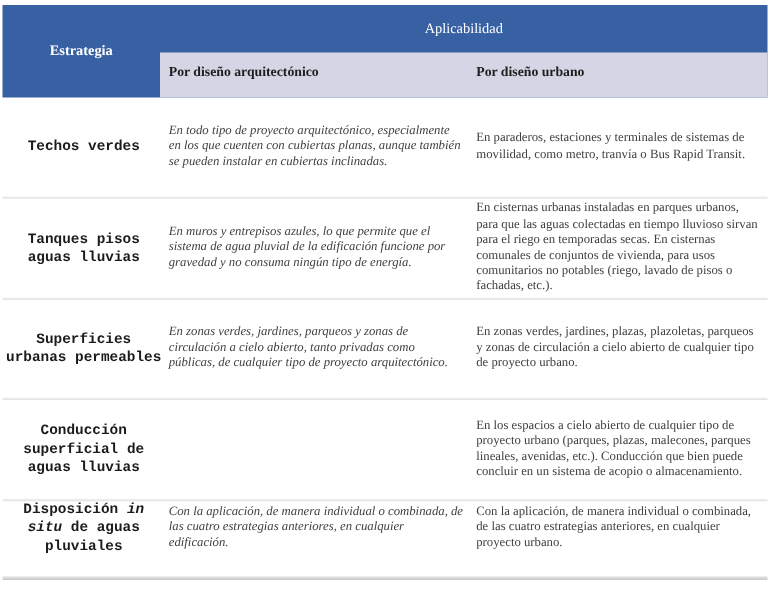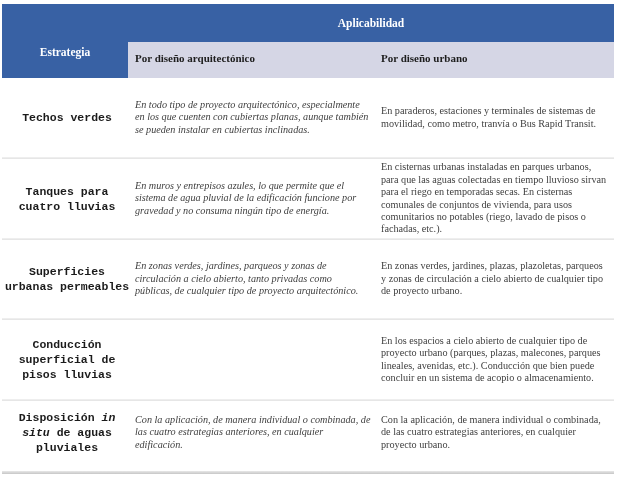--- a/index.html
+++ b/index.html
@@ -4,24 +4,24 @@
   <style>
     html, body { margin: 0; padding: 0; background: #ffffff; }
     body { width: 620px; height: 484px; position: relative; overflow: hidden;
            font-family: "Liberation Serif", serif; color: #3a3a3a; }
     .table { position: absolute; left: 2px; top: 4px; width: 612px; }
     .hdr { position: relative; height: 74px; }
     .hdr-blue { position: absolute; left: 0; top: 0; width: 612px; height: 74px; background: #3861a4; }
     .hdr-sub { position: absolute; left: 126px; top: 38px; width: 486px; height: 36px; background: #d5d6e5; }
     .hdr-estrategia { position: absolute; left: 0; top: 0; width: 126px; height: 74px;
       display: flex; align-items: center; justify-content: center;
-      color: #ffffff; font-size: 11.5px; font-weight: bold; margin-top: 11px; }
+      color: #ffffff; font-size: 11.5px; font-weight: bold; }
     .hdr-aplic { position: absolute; left: 126px; top: 0; width: 486px; height: 38px;
       display: flex; align-items: center; justify-content: center;
-      color: #ffffff; font-size: 11.5px; font-weight: bold; }
+      color: #ffffff; font-size: 11.5px; font-weight: normal; }
     .hdr-col { position: absolute; top: 38px; height: 32px; display: flex; align-items: center;
       color: #1d1d1d; font-size: 11px; font-weight: bold; }
     .hdr-col.c2 { left: 133px; }
     .hdr-col.c3 { left: 379px; }
     .row { position: absolute; left: 0; width: 612px; }
     .row .sep { position: absolute; left: 0; bottom: 0; width: 612px; height: 2px;
       background: linear-gradient(#f2f2f2, #e2e2e2); }
     .row.last .sep { height: 3px; background: linear-gradient(#e8e8e8, #c6c6c6); }
     .cell-strat { position: absolute; left: 0; width: 130px; top: 0; bottom: 2px;
       display: flex; align-items: center; justify-content: center; text-align: center;
@@ -52,21 +52,21 @@
     <div class="cell-txt c2">
         <span>En todo tipo de proyecto arquitectónico, especialmente en los que cuenten con cubiertas planas, aunque también se pueden instalar en cubiertas inclinadas.</span>
       </div>
     <div class="cell-txt c3">
         <span>En paraderos, estaciones y terminales de sistemas de movilidad, como metro, tranvía o Bus Rapid Transit.</span>
       </div>
     <div class="sep"></div>
   </div>
 
   <div class="row" style="top:155px;height:81px;">
-    <div class="cell-strat">Tanques para cuatro lluvias</div>
+    <div class="cell-strat">Tanques pisos aguas lluvias</div>
     <div class="cell-txt c2">
         <span>En muros y entrepisos azules, lo que permite que el sistema de agua pluvial de la edificación funcione por gravedad y no consuma ningún tipo de energía.</span>
       </div>
     <div class="cell-txt c3">
         <span>En cisternas urbanas instaladas en parques urbanos, para que las aguas colectadas en tiempo lluvioso sirvan para el riego en temporadas secas. En cisternas comunales de conjuntos de vivienda, para usos comunitarios no potables (riego, lavado de pisos o fachadas, etc.).</span>
       </div>
     <div class="sep"></div>
   </div>
 
   <div class="row" style="top:236px;height:80px;">
@@ -74,28 +74,28 @@
     <div class="cell-txt c3">
         <span>En zonas verdes, jardines, plazas, plazoletas, parqueos y zonas de circulación a cielo abierto de cualquier tipo de proyecto urbano.</span>
       </div>
     <div class="cell-txt c2">
         <span>En zonas verdes, jardines, parqueos y zonas de circulación a cielo abierto, tanto privadas como públicas, de cualquier tipo de proyecto arquitectónico.</span>
       </div>
     <div class="sep"></div>
   </div>
 
   <div class="row" style="top:316px;height:81px;">
-    <div class="cell-strat">Conducción superficial de pisos lluvias</div>
+    <div class="cell-strat">Conducción superficial de aguas lluvias</div>
     <div class="cell-txt c3">
         <span>En los espacios a cielo abierto de cualquier tipo de proyecto urbano (parques, plazas, malecones, parques lineales, avenidas, etc.). Conducción que bien puede concluir en un sistema de acopio o almacenamiento.</span>
       </div>
     <div class="sep"></div>
   </div>
 
-  <div class="row last" style="top:389px;height:81px;">
+  <div class="row last" style="top:379px;height:81px;">
     <div class="cell-strat">
       <span><span>Disposición </span><i>in situ</i><span> de aguas pluviales</span></span>
     </div>
     <div class="cell-txt c2">
         <span>Con la aplicación, de manera individual o combinada, de las cuatro estrategias anteriores, en cualquier edificación.</span>
       </div>
     <div class="cell-txt c3">
         <span>Con la aplicación, de manera individual o combinada, de las cuatro estrategias anteriores, en cualquier proyecto urbano.</span>
       </div>
     <div class="sep"></div>

